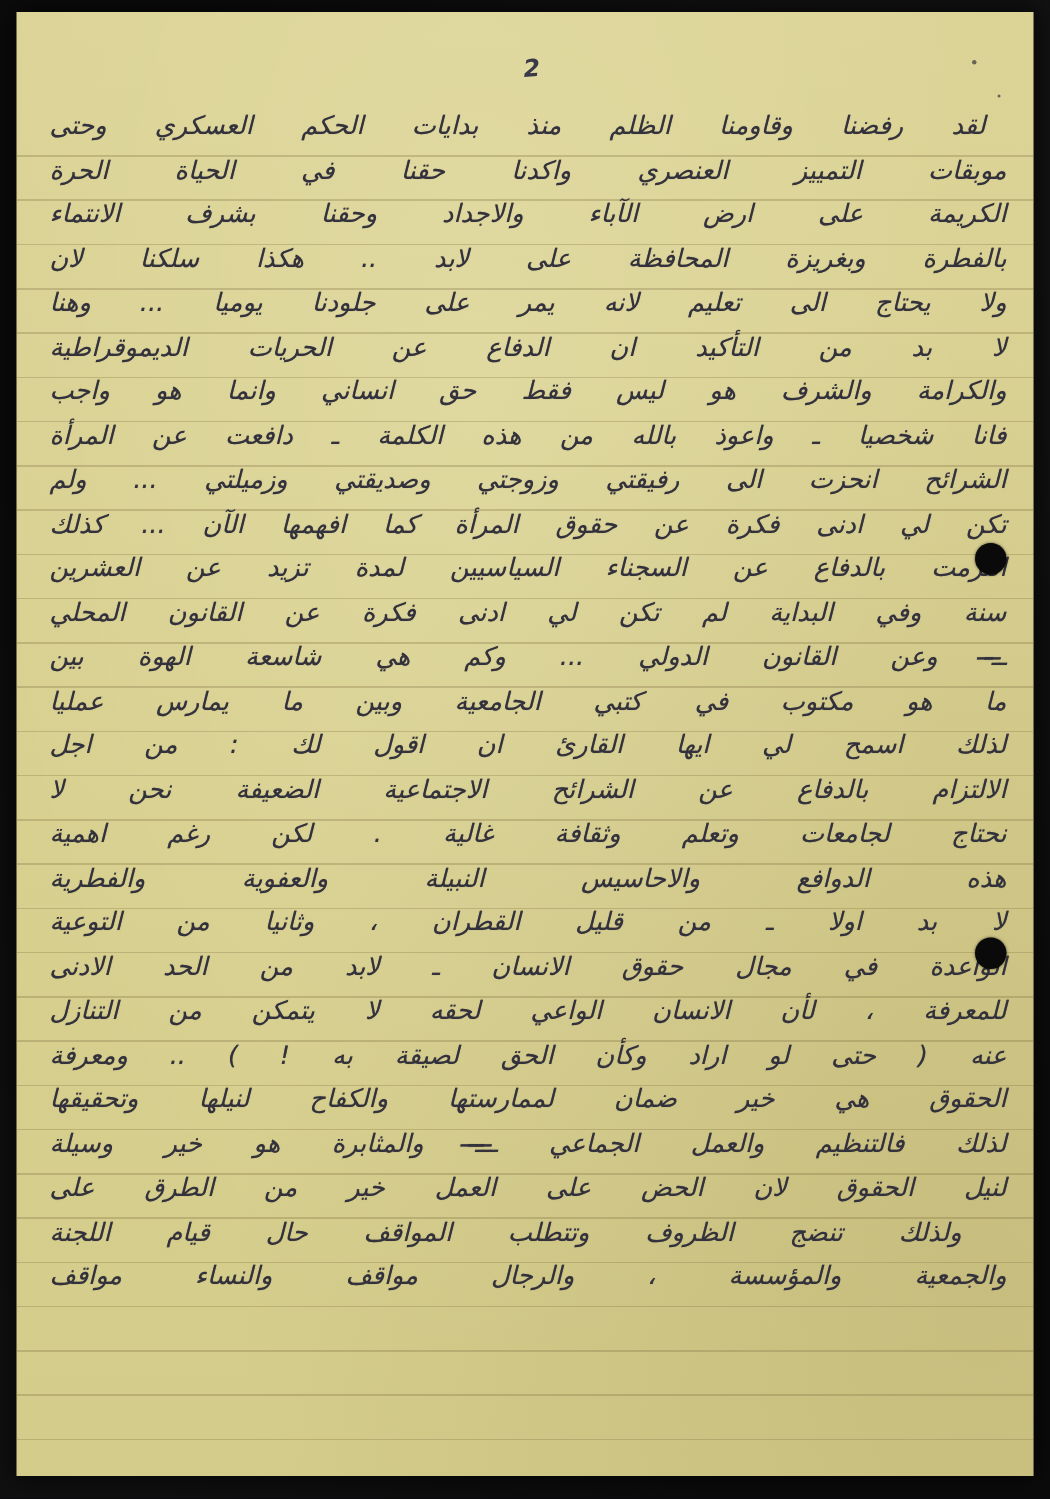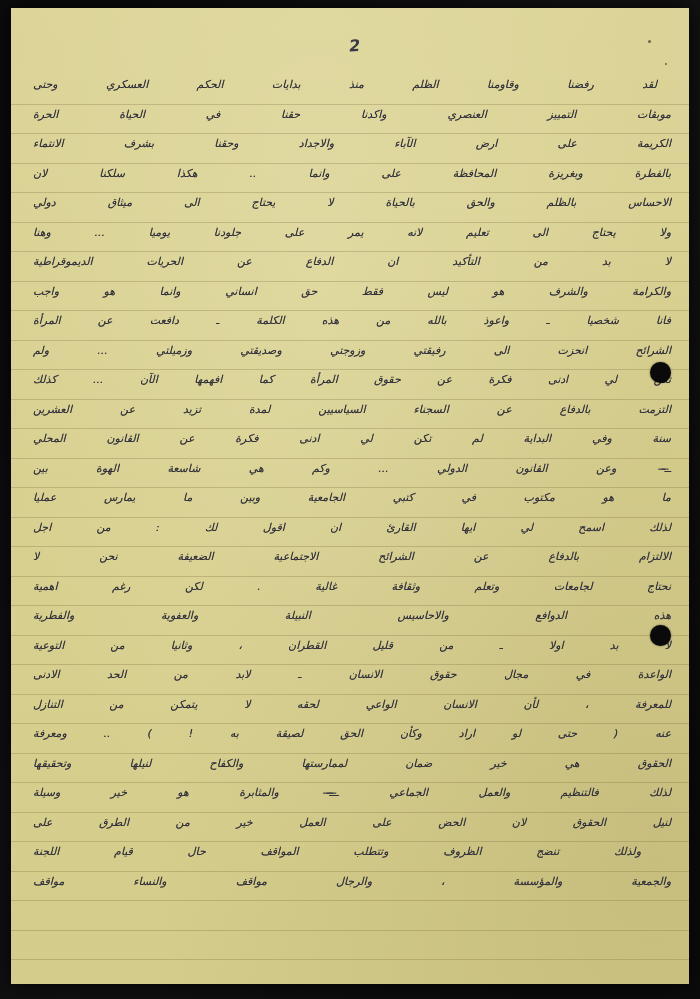--- a/index.html
+++ b/index.html
@@ -29,21 +29,21 @@
   }
   .page-number{
     position:absolute;top:28px;left:338px;
     color:#3a3947;font-size:16px;font-style:italic;font-weight:bold;
     transform:rotate(-4deg);
   }
   .text-block{
     position:absolute;top:62px;left:22px;right:18px;
     direction:rtl;
     color:#32313c;
-    font-size:11px;font-style:italic;line-height:29.5px;
+    font-size:17px;font-style:italic;line-height:29.5px;
     text-shadow:0 0 0.5px rgba(40,38,55,0.55);
     letter-spacing:0.2px;
   }
   .hw-line{white-space:nowrap;overflow:visible;}
   .hw-line.j{text-align:justify;text-align-last:justify;white-space:normal;}
   .hw-line.r{text-align:right;}
   .hw-line.indent{padding-right:30px;}
   .hw-line.indent-sm{padding-right:14px;}
   .hole-dot{
     position:absolute;width:21px;height:21px;border-radius:50%;
@@ -63,22 +63,21 @@
   <div class="speck s1"></div>
   <div class="speck s2"></div>
 
   <div class="page-number">2</div>
 
   <div class="text-block" dir="rtl" lang="ar">
 
   <div class="hw-line j indent-sm">لقد رفضنا وقاومنا الظلم منذ بدايات الحكم العسكري وحتى</div>
       <div class="hw-line j">موبقات التمييز العنصري واكدنا حقنا في الحياة الحرة</div>
       <div class="hw-line j">الكريمة على ارض الآباء والاجداد وحقنا بشرف الانتماء</div>
-      <div class="hw-line j">بالفطرة وبغريزة المحافظة على وانما .. هكذا سلكنا لان</div>
-      <div class="hw-line j">الاحساس بالظلم والحق بالحياة لا يحتاج الى ميثاق دولي</div>
+      <div class="hw-line j">بالفطرة وبغريزة المحافظة على لابد .. هكذا سلكنا لان</div>
       <div class="hw-line j">ولا يحتاج الى تعليم لانه يمر على جلودنا يوميا ... وهنا</div>
       <div class="hw-line j">لا بد من التأكيد ان الدفاع عن الحريات الديموقراطية</div>
       <div class="hw-line j">والكرامة والشرف هو ليس فقط حق انساني وانما هو واجب</div>
       <div class="hw-line j">فانا شخصيا ـ واعوذ بالله من هذه الكلمة ـ دافعت عن المرأة</div>
       <div class="hw-line j">الشرائح انحزت الى رفيقتي وزوجتي وصديقتي وزميلتي ... ولم</div>
       <div class="hw-line j">تكن لي ادنى فكرة عن حقوق المرأة كما افهمها الآن ... كذلك</div>
       <div class="hw-line j">التزمت بالدفاع عن السجناء السياسيين لمدة تزيد عن العشرين</div>
       <div class="hw-line j">سنة وفي البداية لم تكن لي ادنى فكرة عن القانون المحلي</div>
       <div class="hw-line j">ـ̶ـ̶ وعن القانون  الدولي ... وكم هي شاسعة الهوة بين</div>
       <div class="hw-line j">ما هو مكتوب في كتبي الجامعية وبين ما يمارس عمليا</div>

